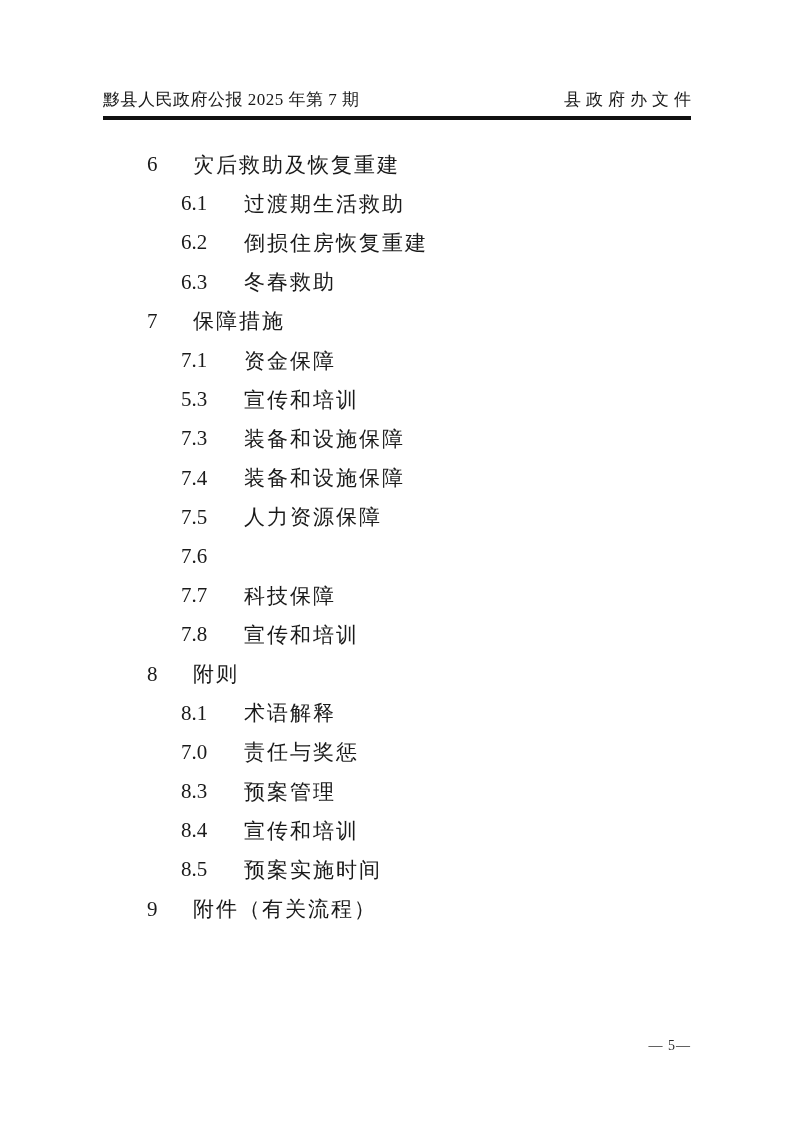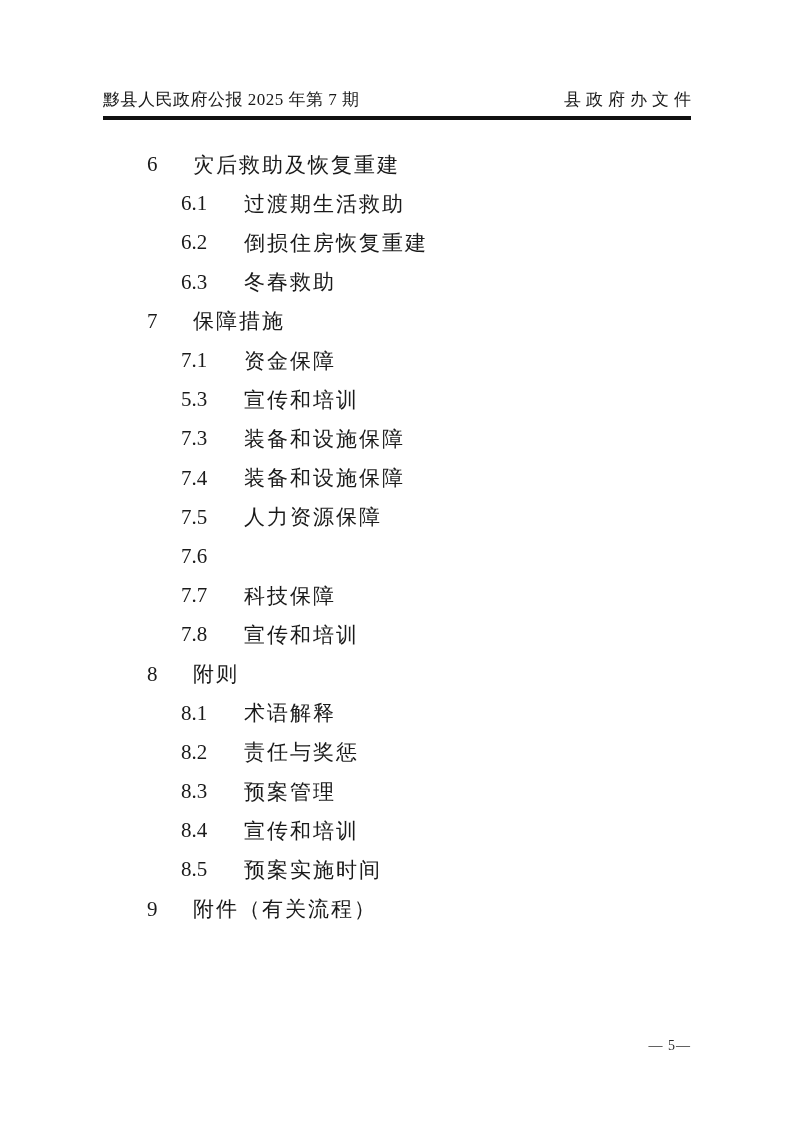--- a/index.html
+++ b/index.html
@@ -131,21 +131,21 @@
   </div>
       <div class="toc-row level-1">
     <span class="toc-num">8</span>
     <span class="toc-title">附则</span>
   </div>
       <div class="toc-row level-2">
     <span class="toc-num">8.1</span>
     <span class="toc-title">术语解释</span>
   </div>
       <div class="toc-row level-2">
-    <span class="toc-num">8.2</span>
+    <span class="toc-num">7.0</span>
     <span class="toc-title">责任与奖惩</span>
   </div>
       <div class="toc-row level-2">
     <span class="toc-num">8.3</span>
     <span class="toc-title">预案管理</span>
   </div>
       <div class="toc-row level-2">
     <span class="toc-num">8.4</span>
     <span class="toc-title">宣传和培训</span>
   </div>

